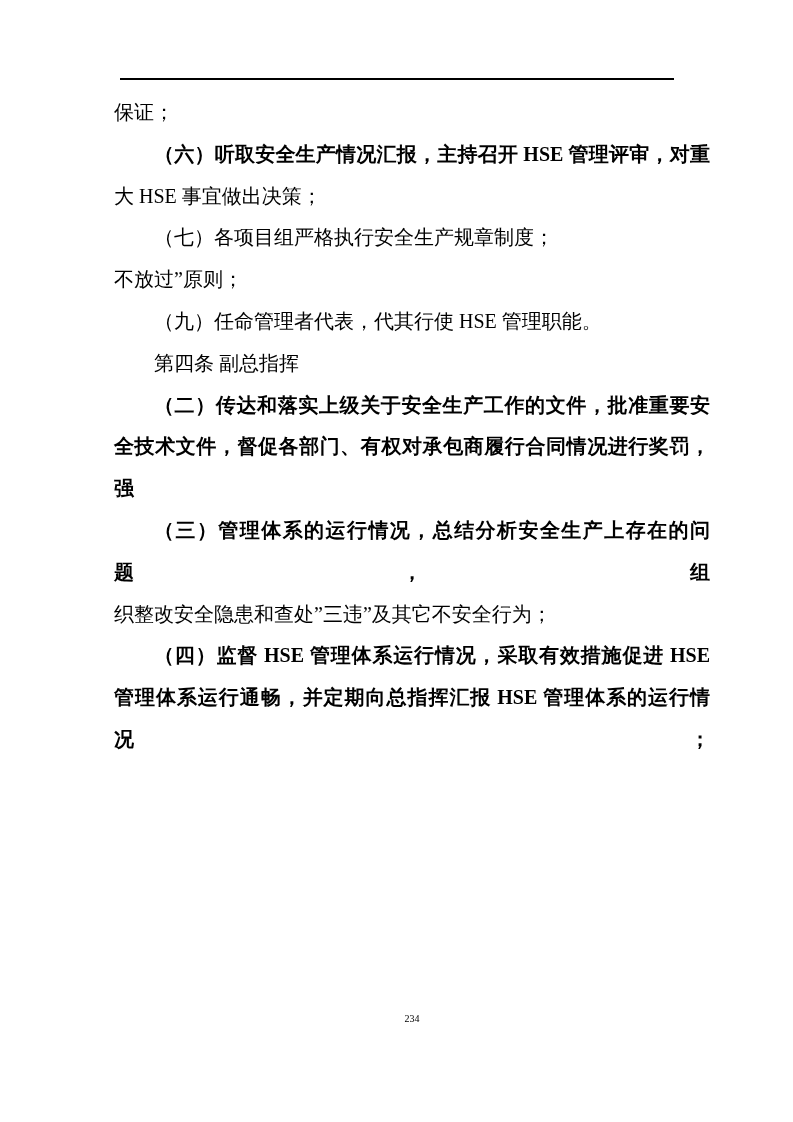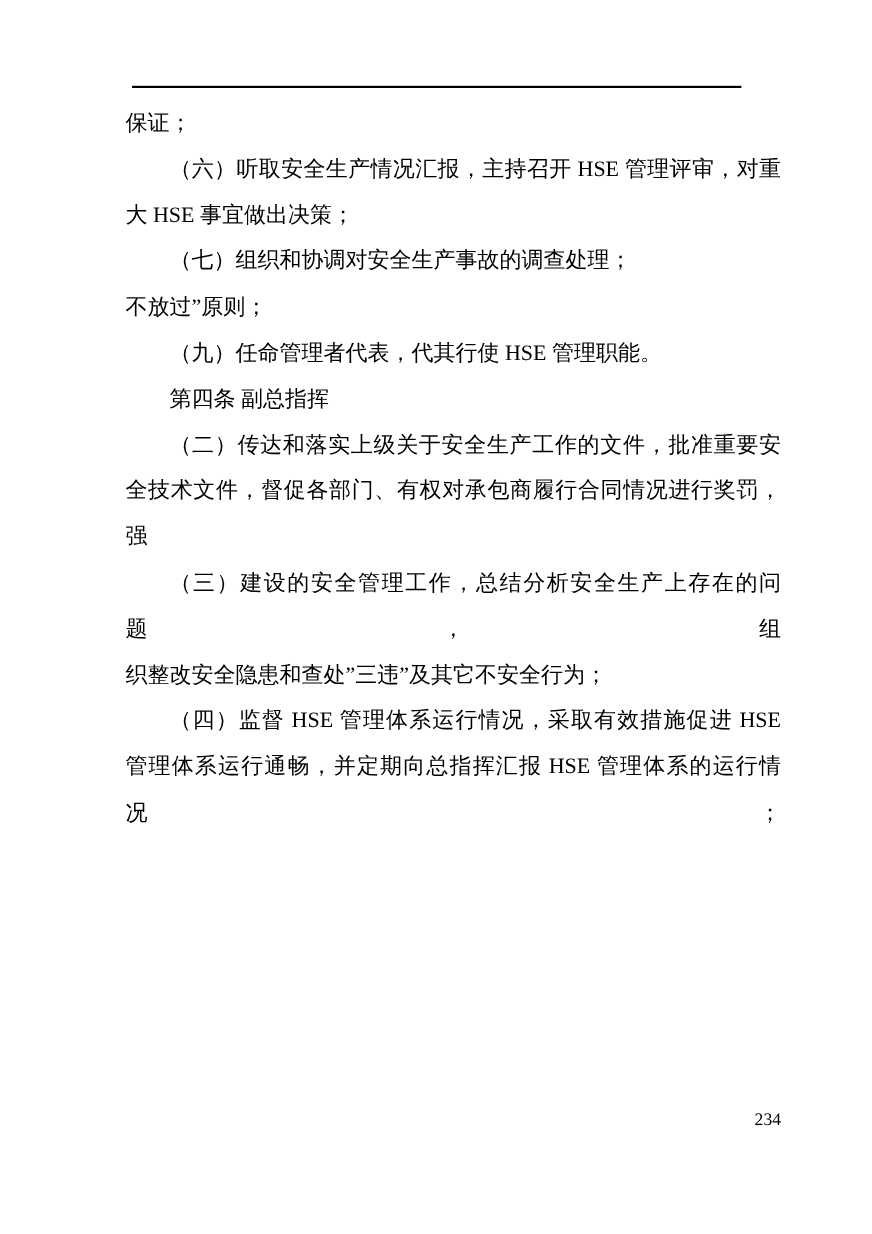--- a/index.html
+++ b/index.html
@@ -36,45 +36,46 @@
     line-height: 41.8px;
     white-space: pre-wrap;
     text-align: left;
   }
   .line.indent {
     text-indent: 2em;
   }
   .line.full {
     text-align: justify;
     text-align-last: justify;
+    font-weight: bold;
   }
   .page-number {
     position: absolute;
     left: 114px;
     top: 1010px;
     width: 596px;
-    text-align: right;
-    font-size: 16px;
+    text-align: center;
+    font-size: 10px;
     line-height: 18px;
   }
 </style>
 </head>
 <body>
 
 <div class="page">
   <div class="header-rule"></div>
   <div class="body-text" id="document-body">
       <div class="line">保证；</div>
       <div class="line indent full">（六）听取安全生产情况汇报，主持召开 HSE 管理评审，对重</div>
       <div class="line">大 HSE 事宜做出决策；</div>
-      <div class="line indent">（七）组织和协调对安全生产事故的调查处理；</div>
+      <div class="line indent">（七）各项目组严格执行安全生产规章制度；</div>
       <div class="line">不放过”原则；</div>
       <div class="line indent">（九）任命管理者代表，代其行使 HSE 管理职能。</div>
       <div class="line indent">第四条 副总指挥</div>
       <div class="line indent full">（二）传达和落实上级关于安全生产工作的文件，批准重要安</div>
       <div class="line full">全技术文件，督促各部门、有权对承包商履行合同情况进行奖罚，强</div>
-      <div class="line indent full">（三）建设的安全管理工作，总结分析安全生产上存在的问题，组</div>
+      <div class="line indent full">（三）管理体系的运行情况，总结分析安全生产上存在的问题，组</div>
       <div class="line">织整改安全隐患和查处”三违”及其它不安全行为；</div>
       <div class="line indent full">（四）监督 HSE 管理体系运行情况，采取有效措施促进 HSE</div>
       <div class="line full">管理体系运行通畅，并定期向总指挥汇报 HSE 管理体系的运行情况；</div>
     </div>
   <div class="page-number">234</div>
 </div>
 
 </body></html>

